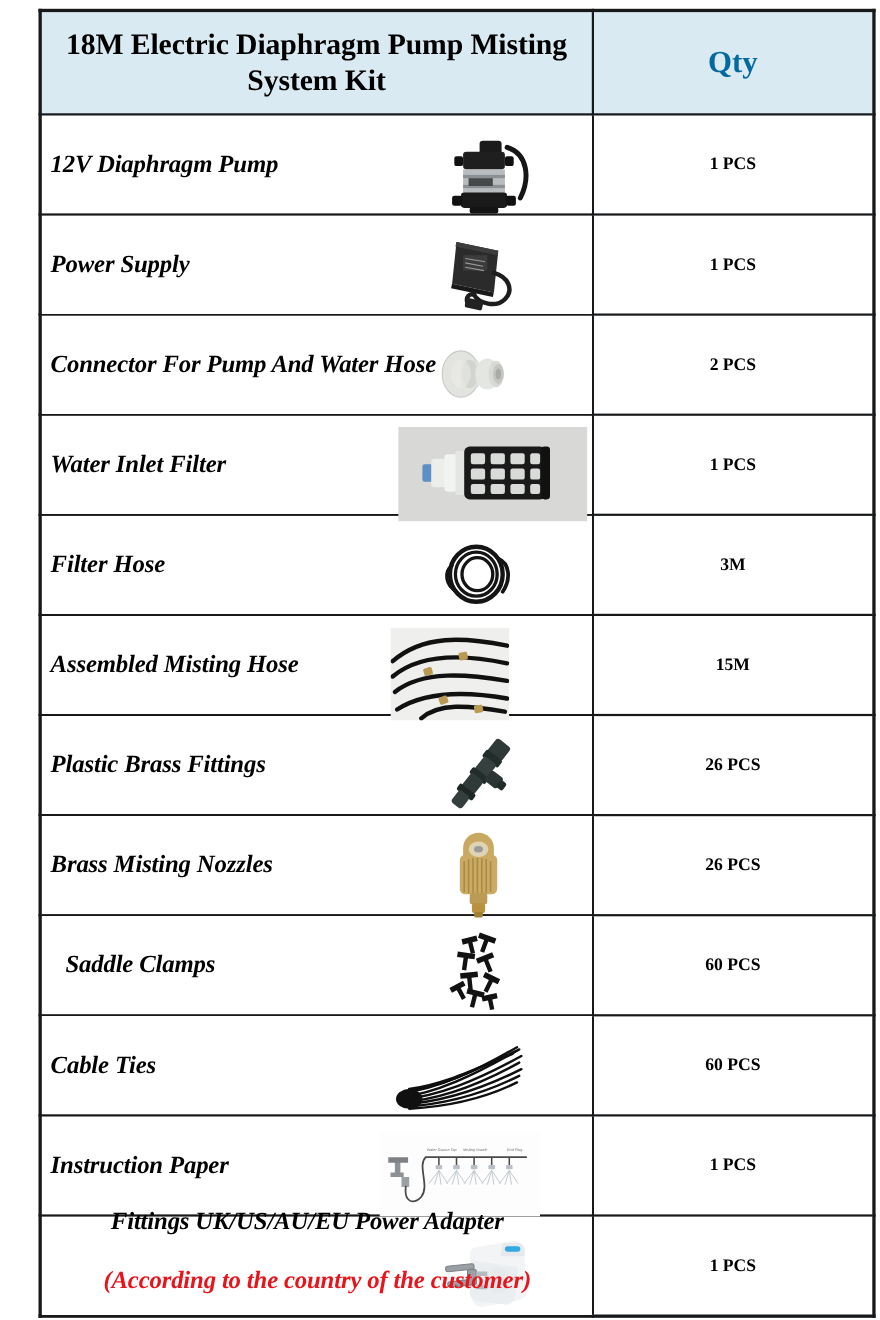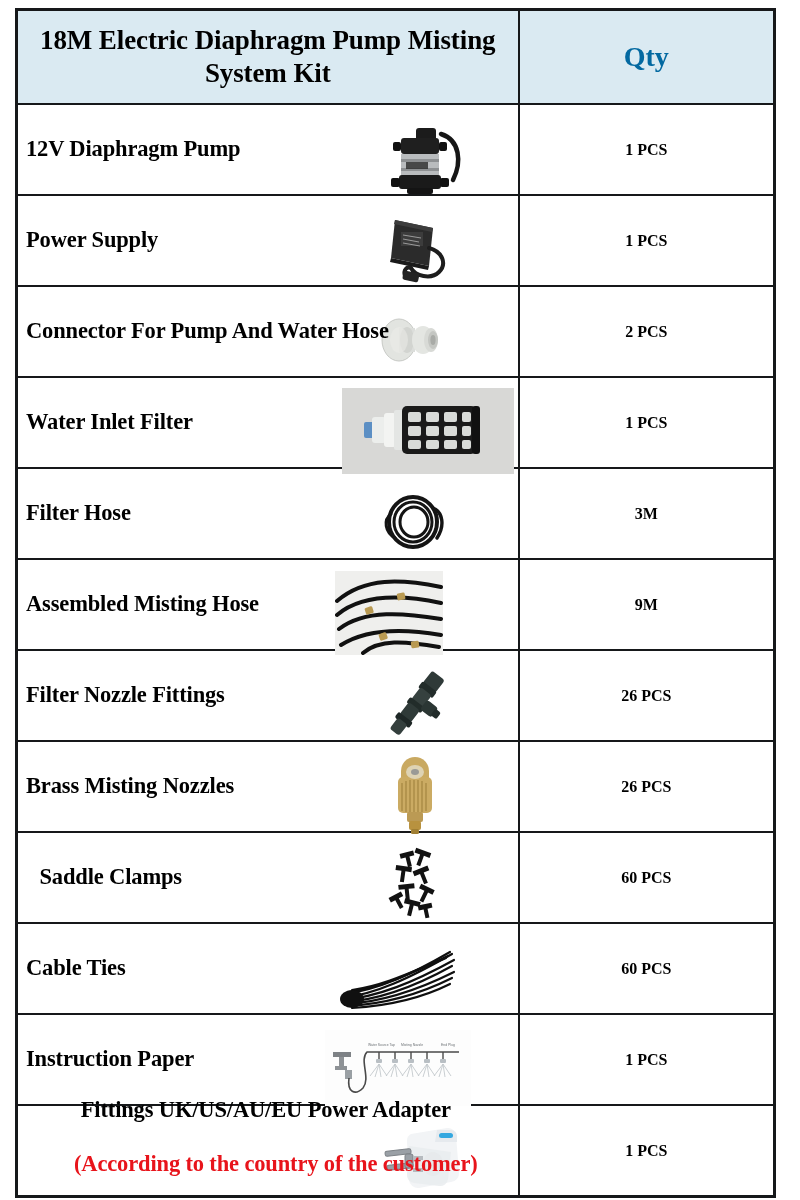--- a/index.html
+++ b/index.html
@@ -10,21 +10,21 @@
     height: 1200px;
     overflow: hidden;
   }
   body {
     font-family: "Liberation Serif", "DejaVu Serif", serif;
     -webkit-font-smoothing: antialiased;
   }
 
   #kit-table {
     position: absolute;
-    left: 15px;
+    left: 35px;
     top: 8px;
     width: 758px;
     border-collapse: collapse;
     table-layout: fixed;
     border: 3px solid #16181a;
   }
   #kit-table col.c-item { width: 502px; }
   #kit-table col.c-qty  { width: 256px; }
 
   #kit-table th, #kit-table td {
@@ -57,20 +57,21 @@
   .row-item {
     height: 89px;
     position: relative;
     background: #fff;
   }
   .item-inner {
     position: relative;
     height: 73px;
     display: flex;
     align-items: center;
+    font-style: italic;
   }
   .item-label {
     font-size: 22.5px;
     font-weight: bold;
     color: #000;
     line-height: 1.18;
     padding-left: 8px;
     letter-spacing: -0.15px;
     white-space: pre-wrap;
     z-index: 2;
@@ -268,27 +269,27 @@
             <g fill="#b99a52">
               <rect x="30" y="36" width="8" height="7" rx="1.5" transform="rotate(-18 34 39)"></rect>
               <rect x="62" y="22" width="8" height="7" rx="1.5" transform="rotate(-10 66 25)"></rect>
               <rect x="44" y="62" width="8" height="7" rx="1.5" transform="rotate(-20 48 65)"></rect>
               <rect x="76" y="70" width="8" height="7" rx="1.5" transform="rotate(-8 80 73)"></rect>
             </g>
           </svg>
         </div>
       </div>
     </td>
-    <td class="qty-cell">9M</td>
-  </tr>
-
-  <tr>
-    <td class="row-item">
-      <div class="item-inner">
-        <div class="item-label">Filter Nozzle Fittings</div>
+    <td class="qty-cell">15M</td>
+  </tr>
+
+  <tr>
+    <td class="row-item">
+      <div class="item-inner">
+        <div class="item-label">Plastic Brass Fittings</div>
         <div class="thumb-wrap">
           <svg class="thumb" width="94" height="82" viewBox="0 0 94 82">
             <g transform="rotate(38 47 41)">
               <rect x="40" y="4" width="16" height="16" rx="3" fill="#2f3a38"></rect>
               <rect x="39" y="18" width="18" height="8" rx="2" fill="#222c2a"></rect>
               <rect x="41" y="24" width="14" height="16" rx="3" fill="#36413f"></rect>
               <rect x="39" y="38" width="18" height="7" rx="2" fill="#222c2a"></rect>
               <rect x="41" y="43" width="14" height="16" rx="3" fill="#2f3a38"></rect>
               <rect x="39" y="57" width="18" height="7" rx="2" fill="#1e2726"></rect>
               <rect x="42" y="62" width="12" height="14" rx="3" fill="#343f3d"></rect>

